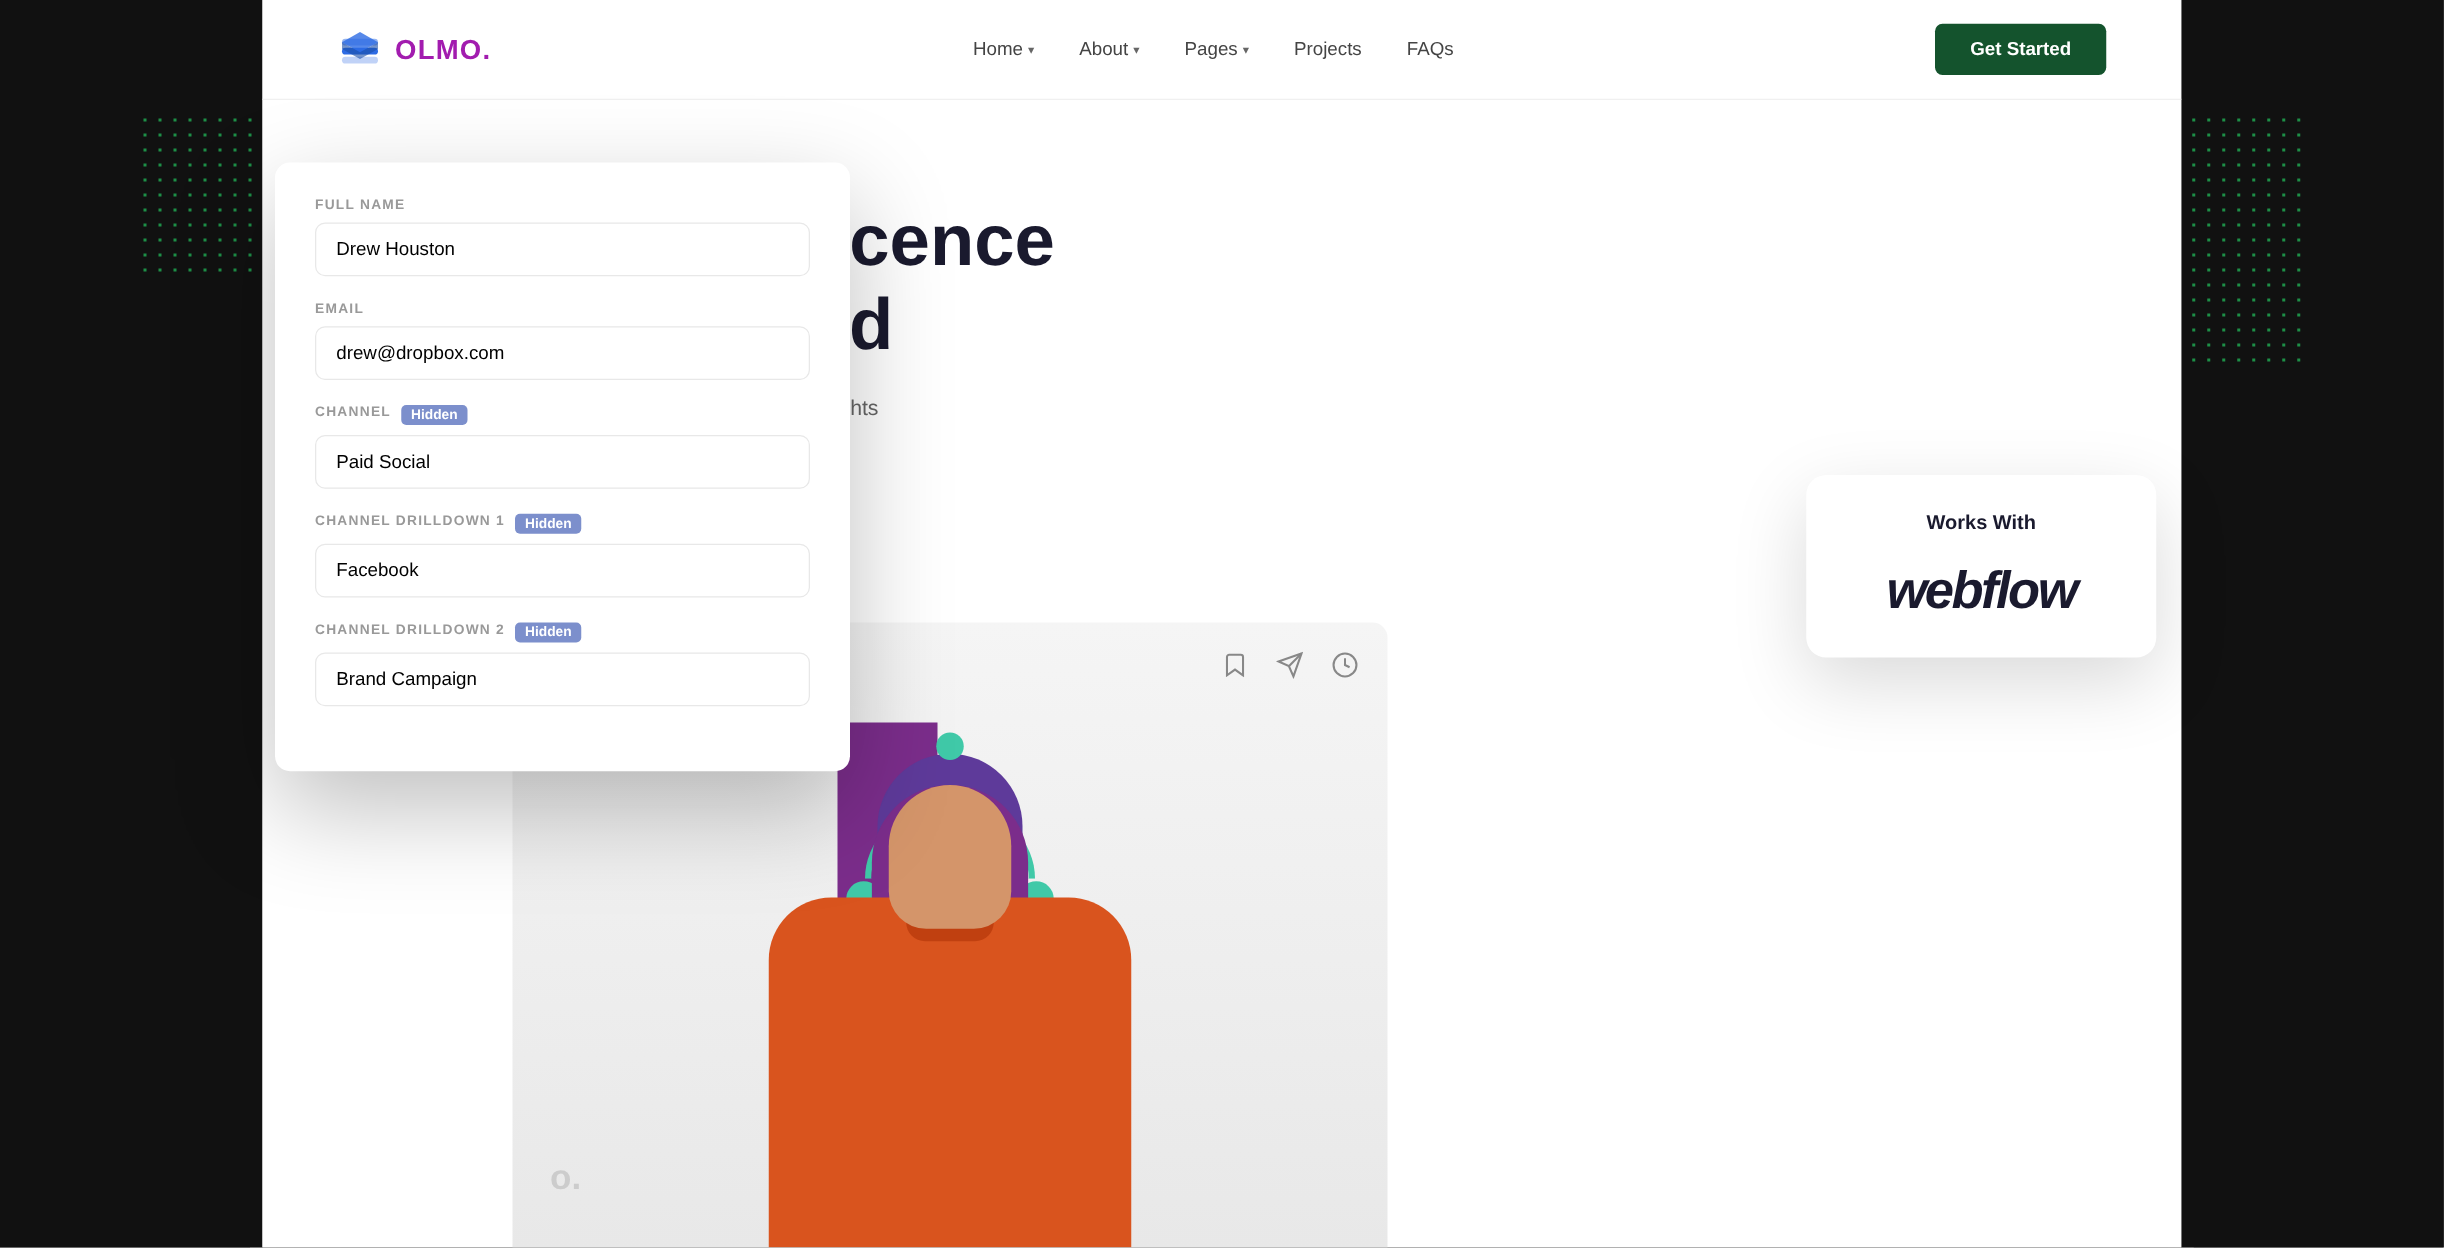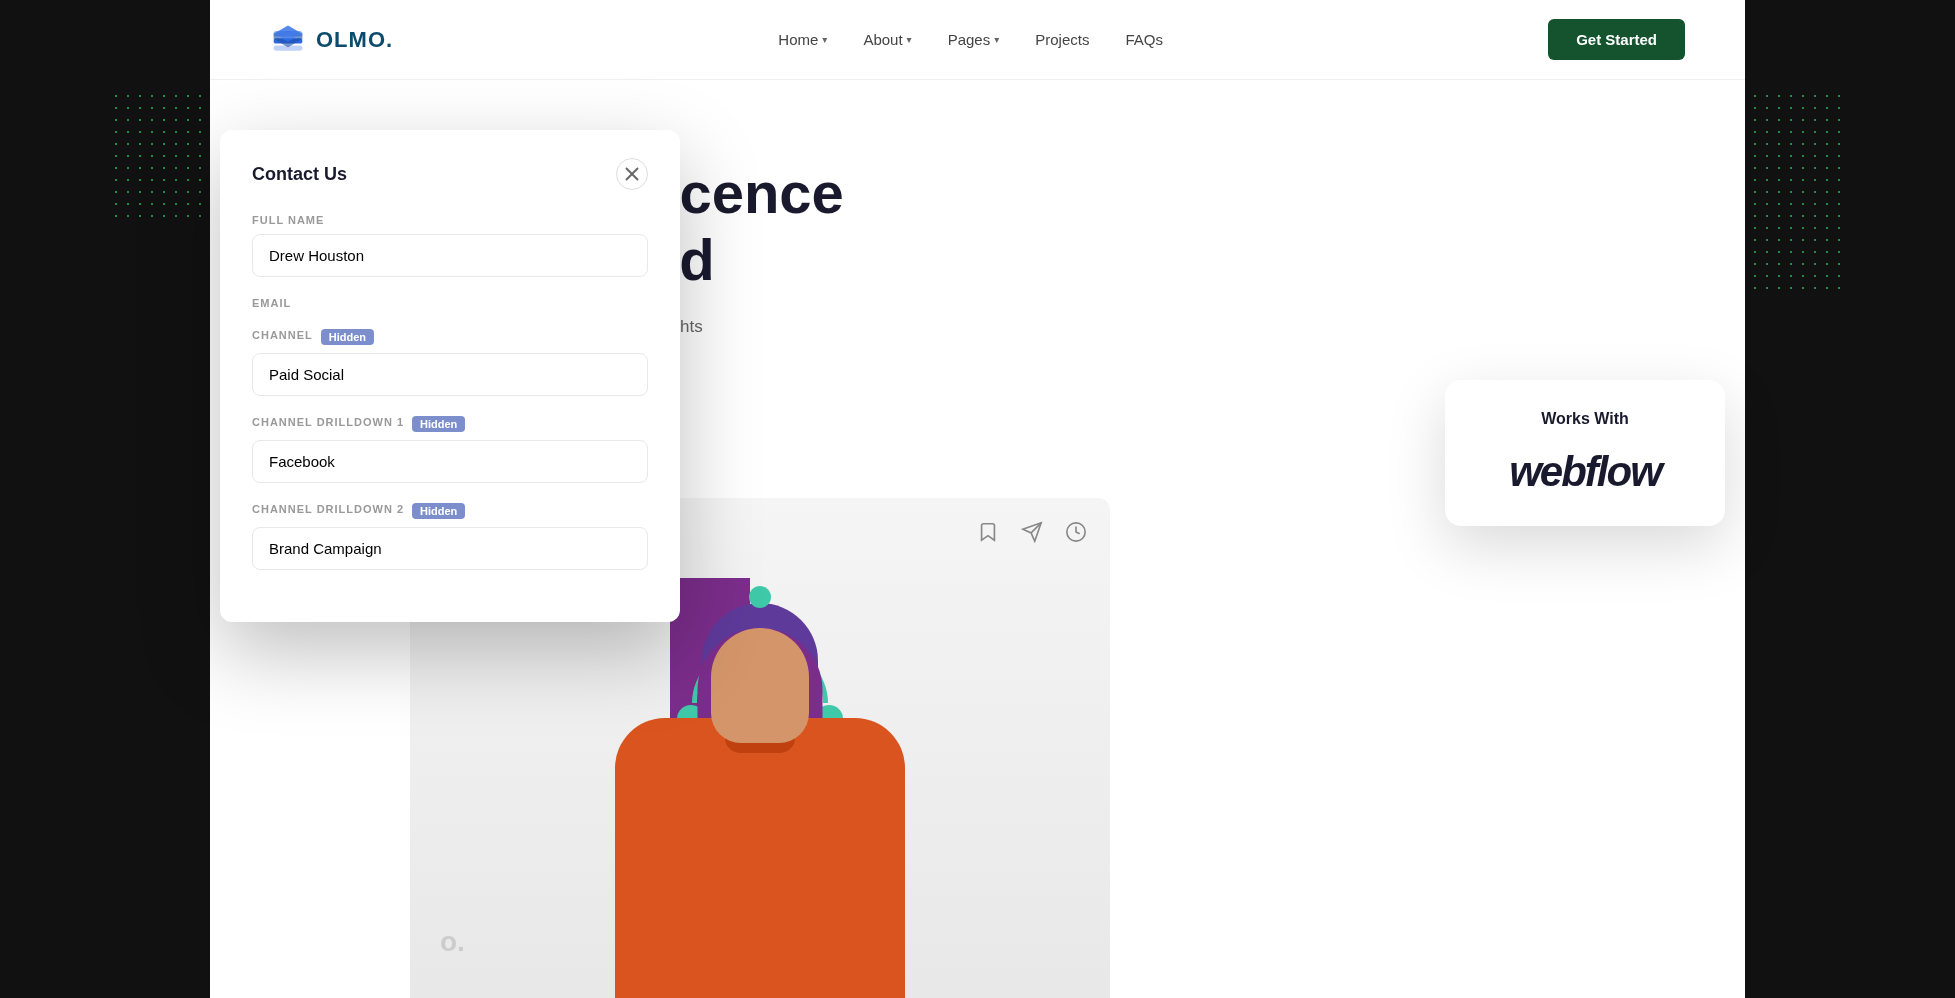--- a/index.html
+++ b/index.html
@@ -84,21 +84,21 @@
       align-items: center;
       gap: 10px;
     }
     .logo-icon {
       width: 36px;
       height: 36px;
     }
     .logo-text {
       font-size: 22px;
       font-weight: 700;
-      color: #0c4a6e;
+      color: #a21caf;
       letter-spacing: 1px;
     }
 
     .nav-links {
       display: flex;
       align-items: center;
       gap: 36px;
       list-style: none;
     }
     .nav-links li a {
@@ -454,41 +454,33 @@
   </div>
 </div>
 
 <div class="works-with-card">
   <div class="works-with-title">Works With</div>
   <div class="webflow-logo">webflow</div>
 </div>
 
 <div class="modal-overlay">
   <div class="modal">
-    <div class="modal-header">
-      <h2 class="modal-title">Contact Us</h2>
-      <button class="modal-close">
-        <svg width="14" height="14" viewBox="0 0 14 14" fill="none" stroke="#666" stroke-width="2">
-          <line x1="1" y1="1" x2="13" y2="13"></line>
-          <line x1="13" y1="1" x2="1" y2="13"></line>
-        </svg>
-      </button>
-    </div>
 
     <div class="form-group">
       <div class="form-label-row">
         <span class="form-label">FULL NAME</span>
       </div>
       <input class="form-input" type="text" value="Drew Houston" style="">
     </div>
 
     <div class="form-group">
       <div class="form-label-row">
         <span class="form-label">EMAIL</span>
       </div>
+      <input class="form-input" type="text" value="drew@dropbox.com" style="">
     </div>
 
     <div class="form-group">
       <div class="form-label-row">
         <span class="form-label">CHANNEL</span>
         <span class="hidden-badge">Hidden</span>
       </div>
       <input class="form-input" type="text" value="Paid Social" style="">
     </div>
 

